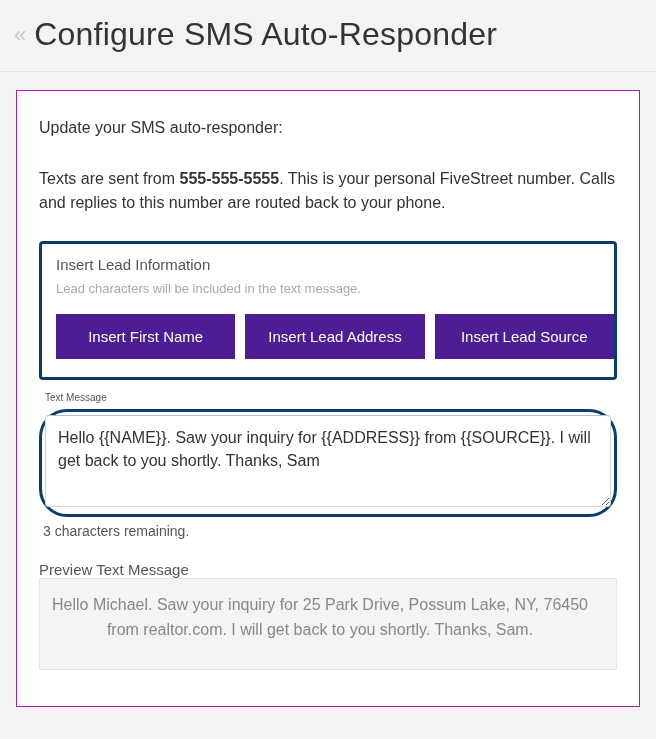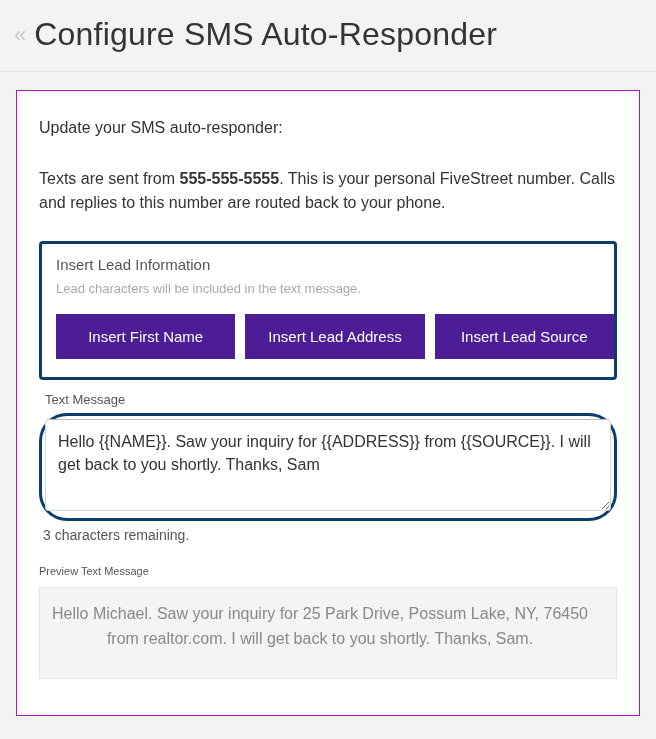--- a/index.html
+++ b/index.html
@@ -79,21 +79,21 @@
     background: #4c1d95;
     color: #fff;
     border: none;
     font-size: 15px;
     padding: 14px 8px;
     cursor: pointer;
     text-align: center;
   }
 
   .tm-label {
-    font-size: 13px;
+    font-size: 10px;
     color: #555;
     margin: 6px 0 6px 6px;
   }
   .textarea-wrap {
     border: 3px solid #0b3d6b;
     border-radius: 28px;
     padding: 3px;
   }
   textarea.msg {
     width: 100%;
@@ -109,23 +109,22 @@
     color: #333;
     line-height: 1.45;
     outline: none;
   }
   .counter {
     font-size: 14px;
     color: #555;
     margin: 6px 0 22px 4px;
   }
   .preview-label {
-    font-size: 11px;
+    font-size: 15px;
     color: #555;
-    margin-bottom: 10px;
   }
   .preview-box {
     background: #f4f4f4;
     border: 1px solid #e6e6e6;
     color: #888;
     font-size: 16px;
     line-height: 1.55;
     padding: 14px 16px 26px 0;
     text-align: center;
   }

